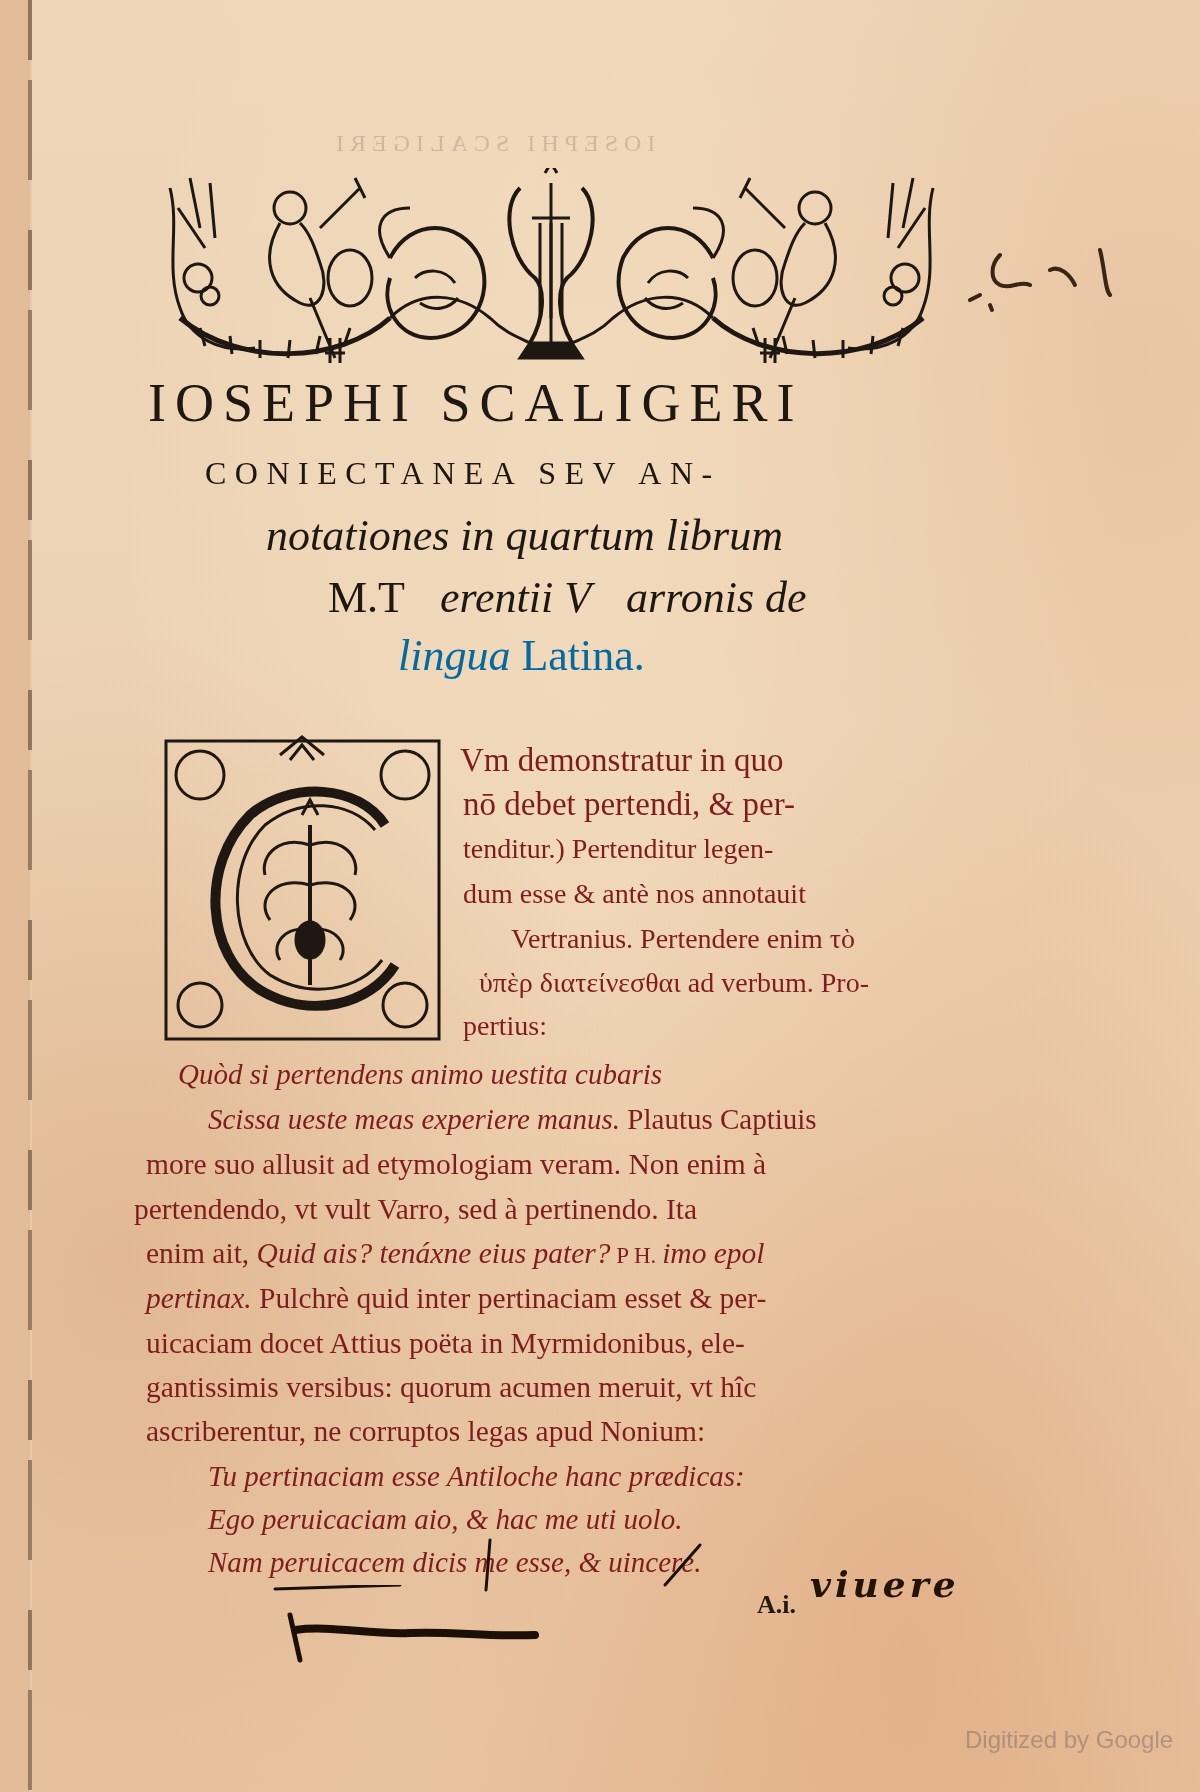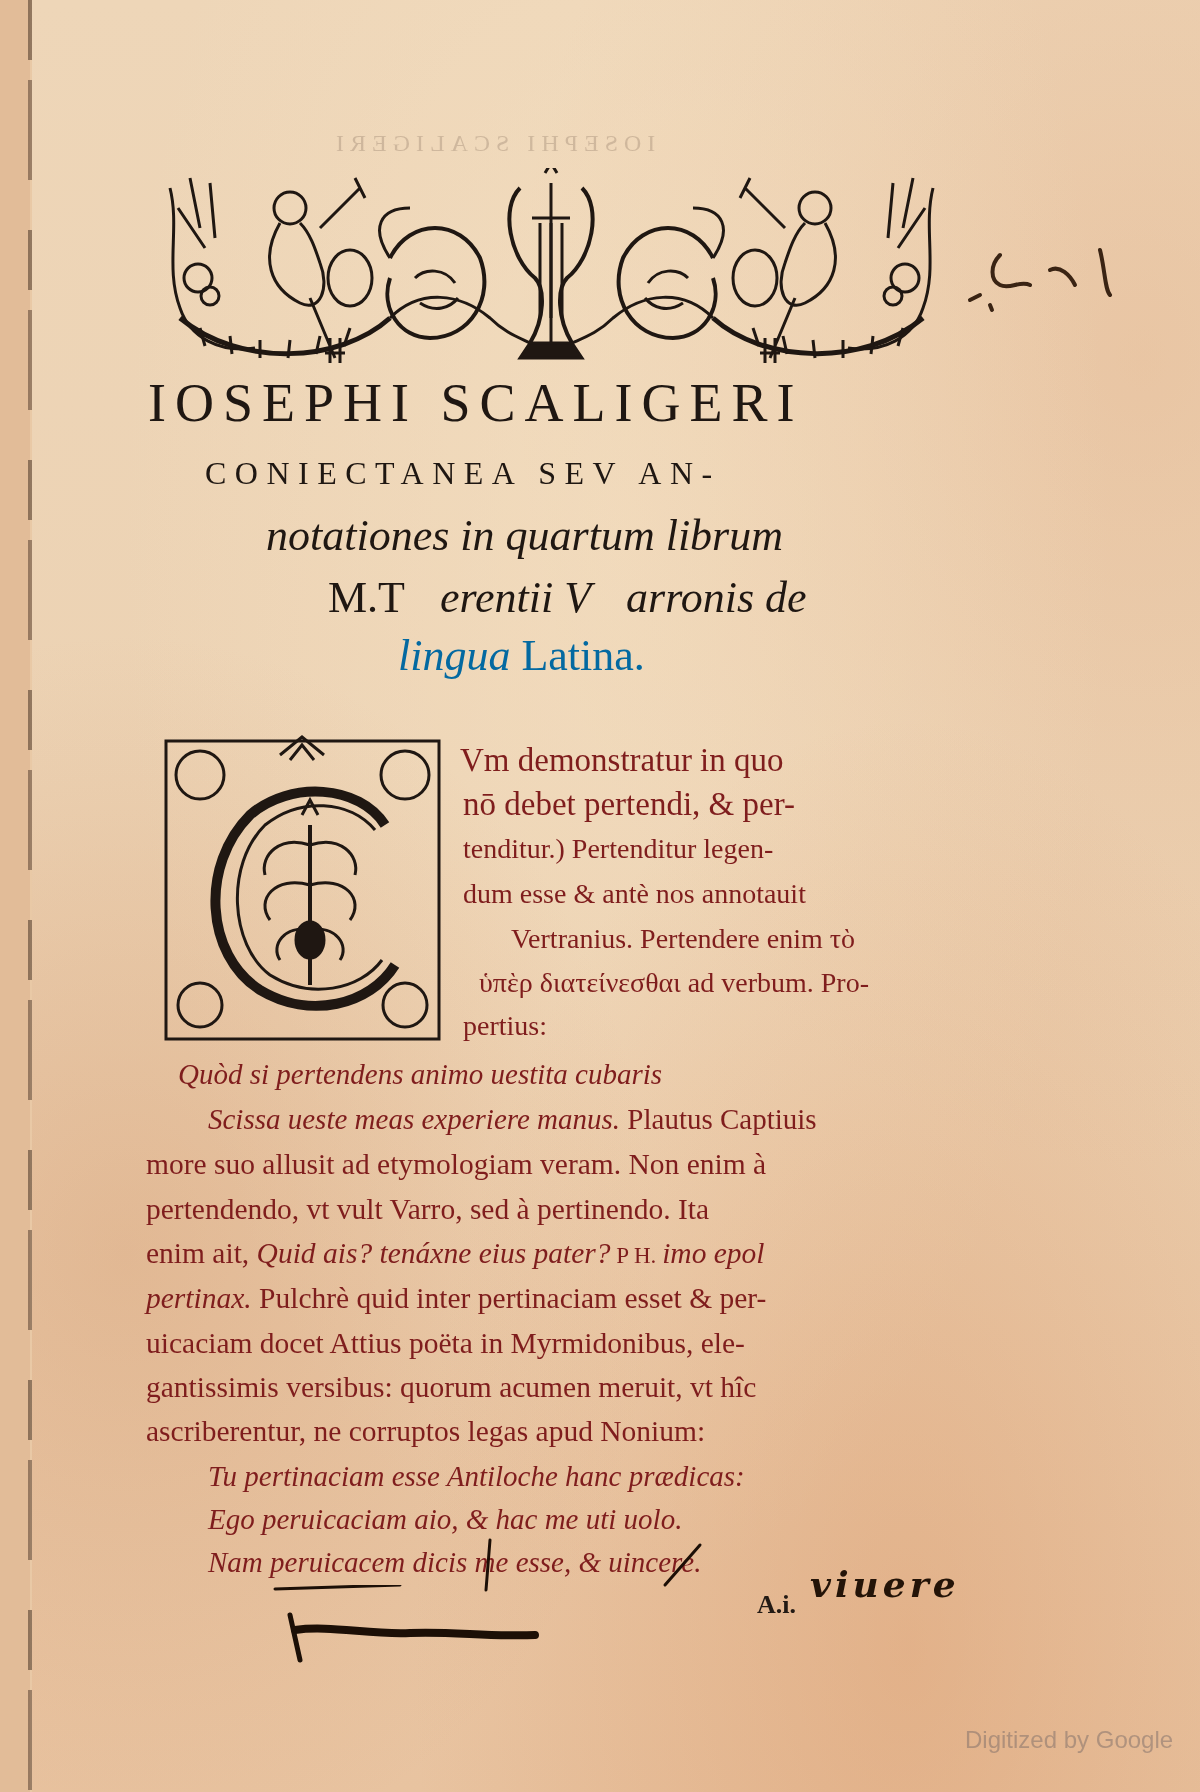--- a/index.html
+++ b/index.html
@@ -161,21 +161,21 @@
 <div class="body-line" style="left:463px;top:923px;font-size:28px;margin-left:48px;">Vertranius. Pertendere enim τὸ</div>
 <div class="body-line" style="left:463px;top:967px;font-size:28px;margin-left:16px;">ὑπὲρ διατείνεσθαι ad verbum. Pro-</div>
 <div class="body-line" style="left:463px;top:1010px;font-size:28px;">pertius:</div>
 
 <div class="body-line it" style="left:178px;top:1058px;font-size:29px;">Quòd si pertendens animo uestita cubaris</div>
 <div class="body-line" style="left:208px;top:1103px;font-size:29px;">
   <span class="it">Scissa ueste meas experiere manus.</span><span> Plautus Captiuis</span>
 </div>
 
 <div class="body-line" style="left:146px;top:1148px;font-size:29.5px;">more suo allusit ad etymologiam veram. Non enim à</div>
-<div class="body-line" style="left:146px;top:1193px;font-size:29.5px;">pertendendo, vt vult Varro, sed à pertinendo. Ita</div>
+<div class="body-line" style="left:134px;top:1193px;font-size:29.5px;">pertendendo, vt vult Varro, sed à pertinendo. Ita</div>
 <div class="body-line" style="left:146px;top:1237px;font-size:29.5px;">
   <span>enim ait, </span><span class="it">Quid ais? tenáxne eius pater?</span><span style="font-size:23px;margin-top:8px;"> P H. </span><span class="it">imo epol</span>
 </div>
 <div class="body-line" style="left:146px;top:1282px;font-size:29.5px;">
   <span class="it">pertinax.</span><span> Pulchrè quid inter pertinaciam esset &amp; per-</span>
 </div>
 <div class="body-line" style="left:146px;top:1327px;font-size:29.5px;">uicaciam docet Attius poëta in Myrmidonibus, ele-</div>
 <div class="body-line" style="left:146px;top:1371px;font-size:29.5px;">gantissimis versibus: quorum acumen meruit, vt hîc</div>
 <div class="body-line" style="left:146px;top:1415px;font-size:29.5px;">ascriberentur, ne corruptos legas apud Nonium:</div>
 

